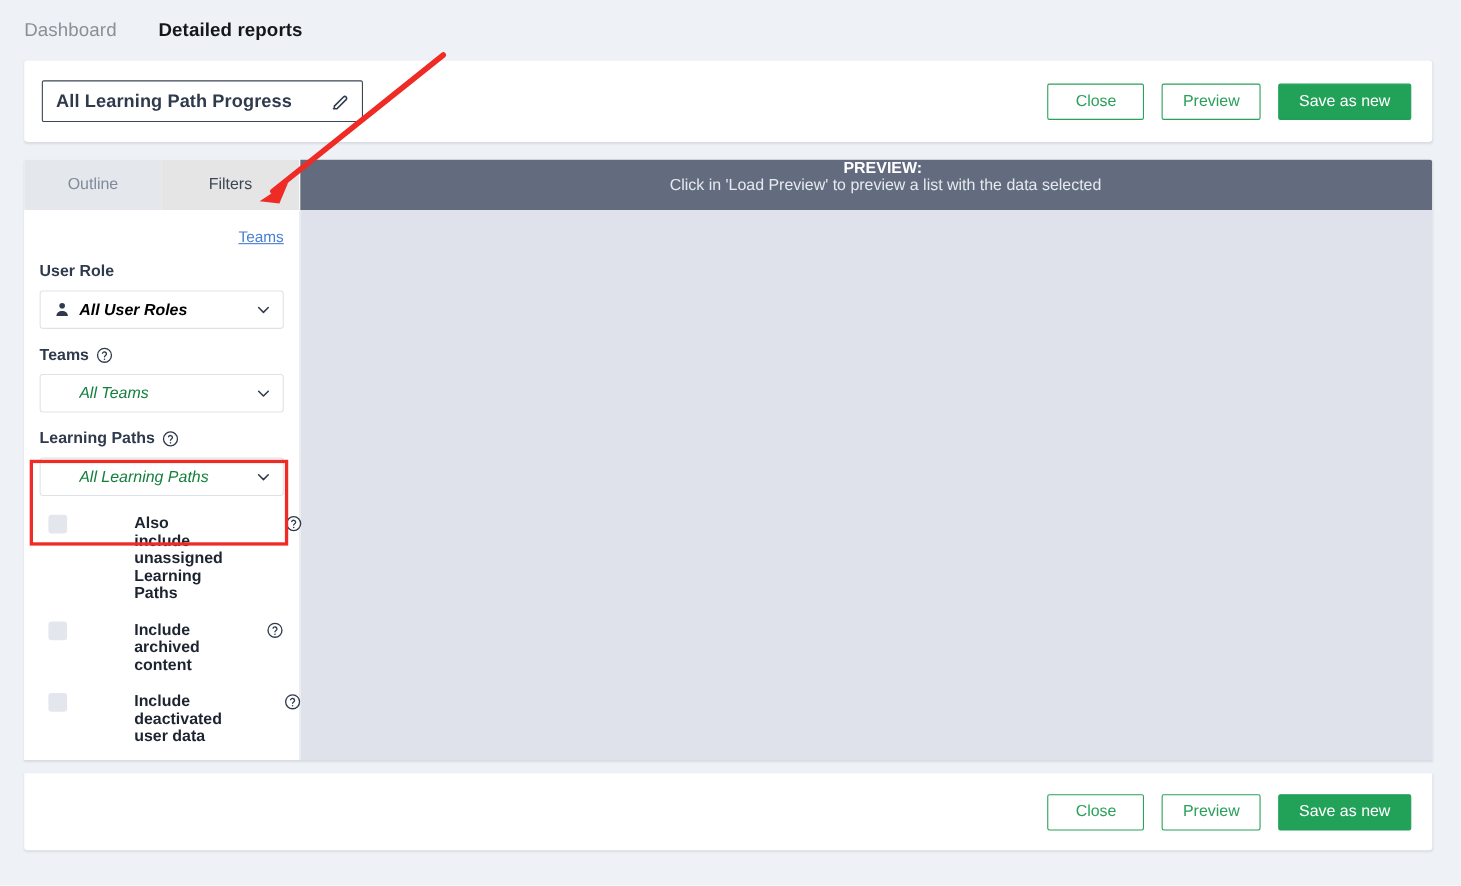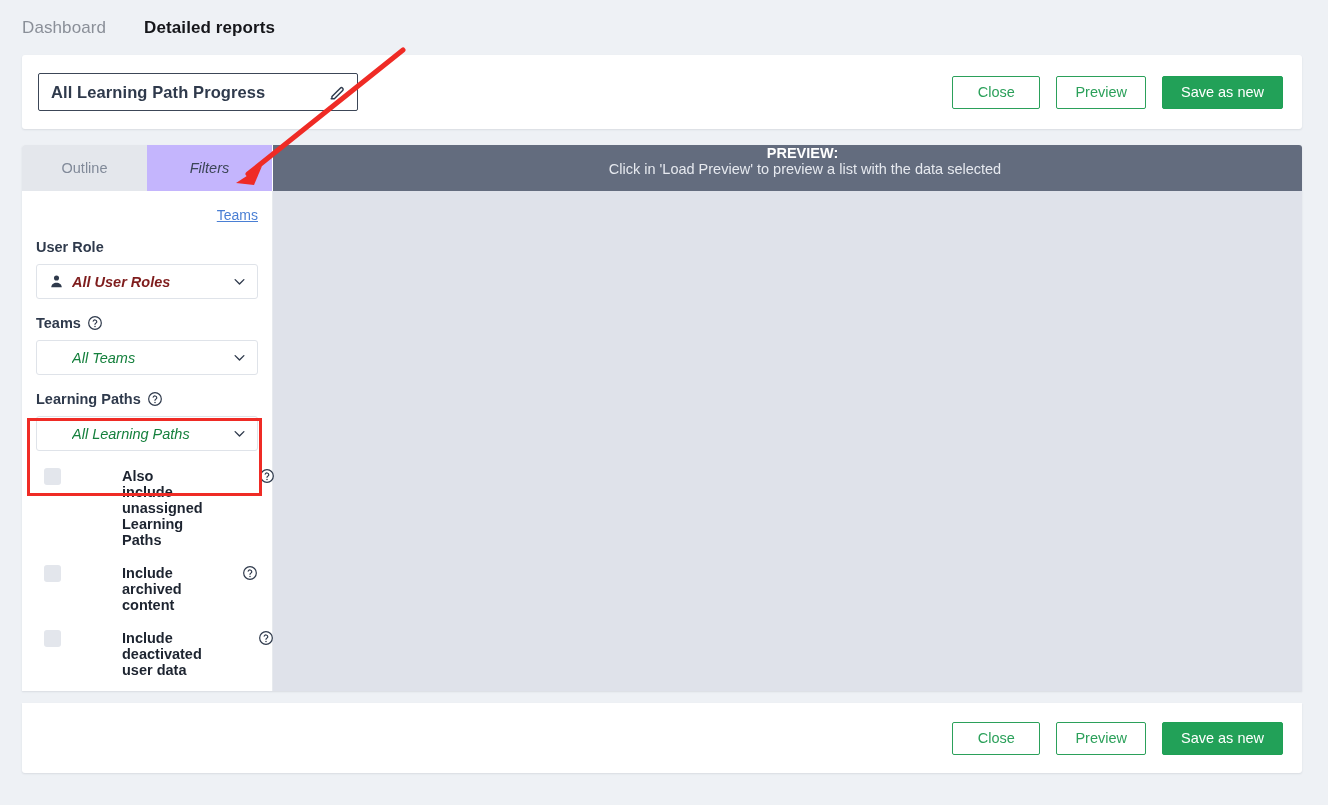--- a/index.html
+++ b/index.html
@@ -53,21 +53,21 @@
     position: absolute;
     left: 22px; top: 55px;
     width: 1280px;
     height: 74px;
     display: flex;
     align-items: center;
     box-sizing: border-box;
     padding: 0 16px 0 16px;
   }
   .title-field {
-    width: 320px;
+    width: 292px;
     height: 38px;
     border: 1px solid #3c4657;
     border-radius: 2px;
     display: flex;
     align-items: center;
     padding: 0 10px 0 12px;
     box-sizing: border-box;
     background: #fff;
   }
   .title-text {
@@ -143,23 +143,22 @@
     justify-content: center;
     font-size: 14.5px;
     cursor: pointer;
     box-sizing: border-box;
   }
   .tab-inactive {
     background: #e4e7ec;
     color: #818a99;
   }
   .tab-active {
-    background: #c4b5fd;
+    background: #e5e5e5;
     color: #3c4657;
-    font-style: italic;
   }
 
   .preview-bar {
     position: absolute;
     left: 251px; top: 0;
     width: 1029px;
     height: 46px;
     background: #636c7e;
     display: flex;
     align-items: center;
@@ -226,21 +225,21 @@
     box-sizing: border-box;
     cursor: pointer;
   }
   .select .val {
     flex: 1;
     font-size: 14.5px;
     font-style: italic;
     white-space: nowrap;
     overflow: hidden;
   }
-  .val-dark { color: #7f1d1d; font-weight: bold; }
+  .val-dark { color: #000000; font-weight: bold; }
   .val-muted { color: #15803d; margin-left: 24px; }
   .person-icon { width: 17px; height: 17px; margin-right: 7px; flex: none; }
   .chevron { width: 15px; height: 15px; flex: none; }
   .help-icon { width: 16px; height: 16px; flex: none; }
 
   
   .check-row {
     display: flex;
     margin-top: 17px;
     padding-left: 8px;

